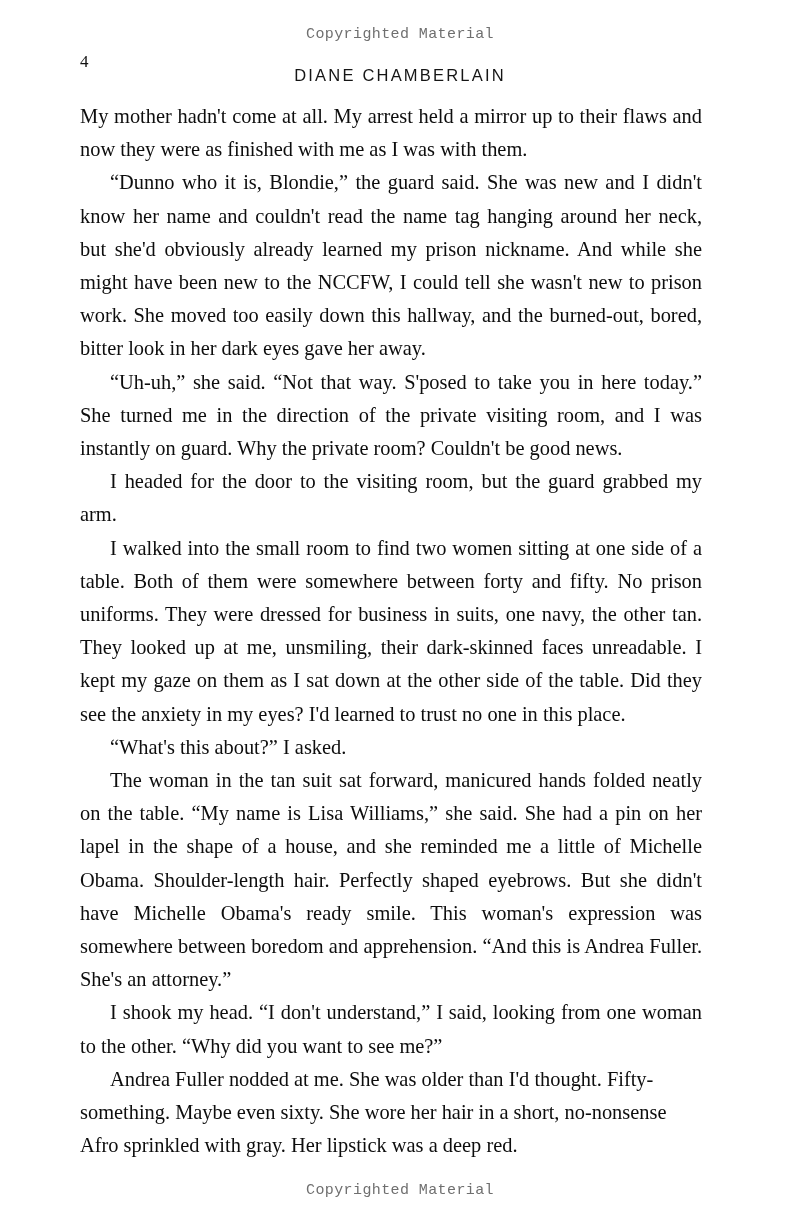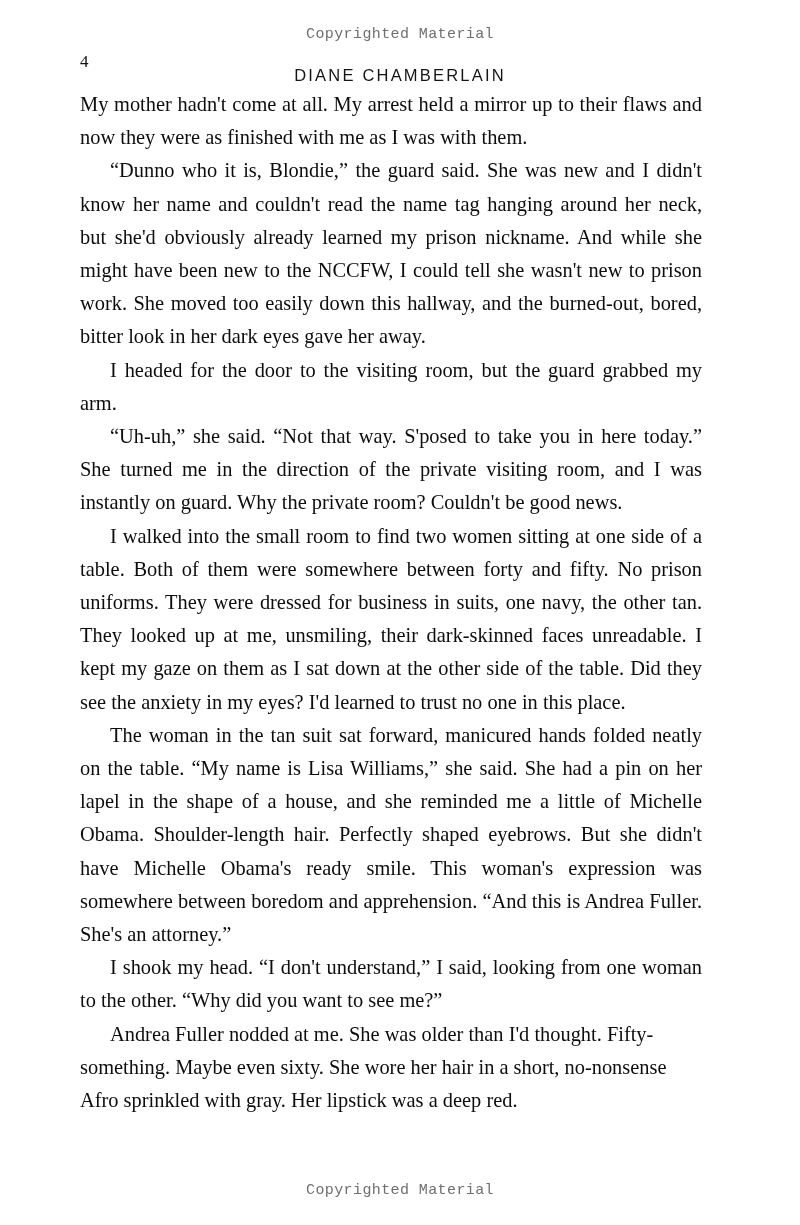--- a/index.html
+++ b/index.html
@@ -56,21 +56,21 @@
     top: 14px;
     text-align: center;
     font-family: "Liberation Sans", sans-serif;
     font-size: 16.5px;
     letter-spacing: 2.2px;
     color: #151515;
   }
 
   .body-text {
     position: absolute;
-    top: 88px;
+    top: 100px;
     left: 80px;
     width: 622px;
   }
   .body-text p {
     margin: 0;
     font-size: 20.4px;
     line-height: 33.2px;
     text-align: justify;
     text-justify: inter-word;
     color: #0d0d0d;
@@ -91,23 +91,24 @@
   <div class="watermark watermark-top">Copyrighted Material</div>
 
   <div class="running-head">
     <div class="folio">4</div>
     <div class="chapter-title">DIANE CHAMBERLAIN</div>
   </div>
 
   <div class="body-text">
     <p>My mother hadn't come at all. My arrest held a mirror up to their flaws and now they were as finished with me as I was with them.</p>
     <p class="indent">“Dunno who it is, Blondie,” the guard said. She was new and I didn't know her name and couldn't read the name tag hanging around her neck, but she'd obviously already learned my prison nickname. And while she might have been new to the NCCFW, I could tell she wasn't new to prison work. She moved too easily down this hallway, and the burned-out, bored, bitter look in her dark eyes gave her away.</p>
+    <p class="indent">“Uh-uh,” she said. “Not that way. S'posed to take you in here today.” She turned me in the direction of the private visiting room, and I was instantly on guard. Why the private room? Couldn't be good news.</p>
     <p class="indent">I headed for the door to the visiting room, but the guard grabbed my arm.</p>
-    <p class="indent">“Uh-uh,” she said. “Not that way. S'posed to take you in here today.” She turned me in the direction of the private visiting room, and I was instantly on guard. Why the private room? Couldn't be good news.</p>
     <p class="indent">I walked into the small room to find two women sitting at one side of a table. Both of them were somewhere between forty and fifty. No prison uniforms. They were dressed for business in suits, one navy, the other tan. They looked up at me, unsmiling, their dark-skinned faces unreadable. I kept my gaze on them as I sat down at the other side of the table. Did they see the anxiety in my eyes? I'd learned to trust no one in this place.</p>
+    <p class="indent">“What's this about?” I asked.</p>
     <p class="indent">The woman in the tan suit sat forward, manicured hands folded neatly on the table. “My name is Lisa Williams,” she said. She had a pin on her lapel in the shape of a house, and she reminded me a little of Michelle Obama. Shoulder-length hair. Perfectly shaped eyebrows. But she didn't have Michelle Obama's ready smile. This woman's expression was somewhere between boredom and apprehension. “And this is Andrea Fuller. She's an attorney.”</p>
     <p class="indent">I shook my head. “I don't understand,” I said, looking from one woman to the other. “Why did you want to see me?”</p>
     <p class="indent">Andrea Fuller nodded at me. She was older than I'd thought. Fifty-something. Maybe even sixty. She wore her hair in a short, no-nonsense Afro sprinkled with gray. Her lipstick was a deep red.</p>
   </div>
 
   <div class="watermark watermark-bottom">Copyrighted Material</div>
 
 </div>
 
 </body></html>

